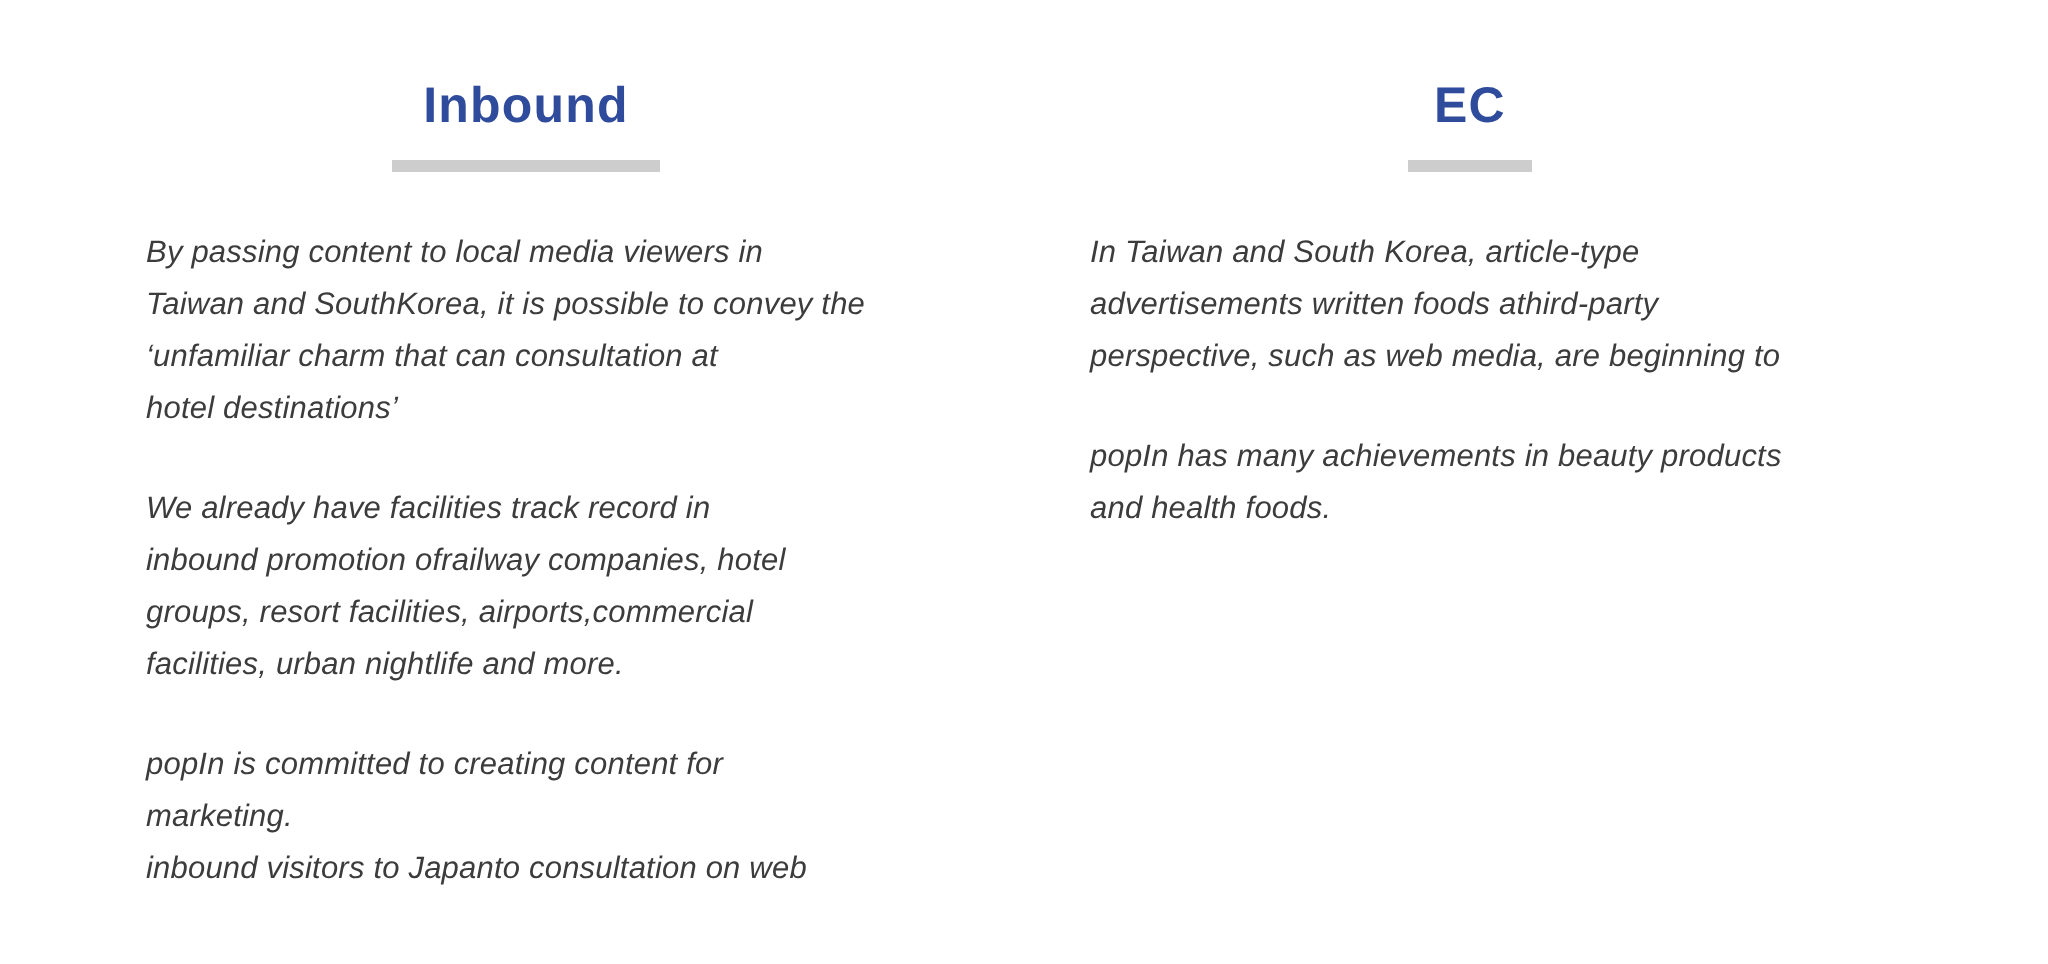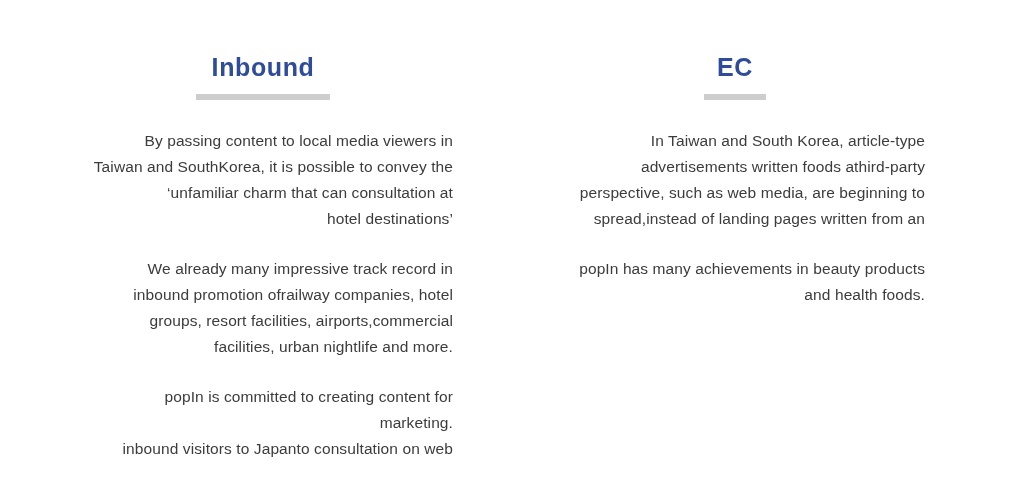--- a/index.html
+++ b/index.html
@@ -22,21 +22,21 @@
     background: #ffffff;
     box-sizing: border-box;
   }
 
   .columns {
     display: flex;
     flex-direction: row;
     align-items: flex-start;
     justify-content: flex-start;
     width: 1024px;
-    padding-top: 52px;
+    padding-top: 38px;
     box-sizing: border-box;
   }
 
   .column {
     display: flex;
     flex-direction: column;
     align-items: center;
     box-sizing: border-box;
   }
 
@@ -84,24 +84,25 @@
     display: flex;
     flex-direction: column;
     align-items: center;
   }
 
   .para {
     font-family: "Liberation Sans", sans-serif;
     font-size: 15.5px;
     line-height: 26px;
     color: #3c3c3c;
-    text-align: right;
+    text-align: left;
     letter-spacing: 0.1px;
     margin: 0 0 24px 0;
     width: 100%;
+    font-style: italic;
   }
 
   .para:last-child {
     margin-bottom: 0;
   }
 
   .para .ln {
     display: block;
   }
 </style>
@@ -119,21 +120,21 @@
       <div class="col-body">
 
         <p class="para">
           <span class="ln">By passing content to local media viewers in</span>
           <span class="ln">Taiwan and SouthKorea, it is possible to convey the</span>
           <span class="ln">‘unfamiliar charm that can consultation at</span>
           <span class="ln">hotel destinations’</span>
         </p>
 
         <p class="para">
-          <span class="ln">We already many impressive track record in</span>
+          <span class="ln">We already have facilities track record in</span>
           <span class="ln">inbound promotion ofrailway companies, hotel</span>
           <span class="ln">groups, resort facilities, airports,commercial</span>
           <span class="ln">facilities, urban nightlife and more.</span>
         </p>
 
         <p class="para">
           <span class="ln">popIn is committed to creating content for</span>
           <span class="ln">marketing.</span>
           <span class="ln">inbound visitors to Japanto consultation on web</span>
         </p>
@@ -145,21 +146,20 @@
       <div class="col-head">
         <h2 class="col-title">EC</h2>
         <div class="title-underline underline-ec"></div>
       </div>
       <div class="col-body">
 
         <p class="para">
           <span class="ln">In Taiwan and South Korea, article-type</span>
           <span class="ln">advertisements written foods athird-party</span>
           <span class="ln">perspective, such as web media, are beginning to</span>
-          <span class="ln">spread,instead of landing pages written from an</span>
         </p>
 
         <p class="para">
           <span class="ln">popIn has many achievements in beauty products</span>
           <span class="ln">and health foods.</span>
         </p>
 
       </div>
     </div>
 

